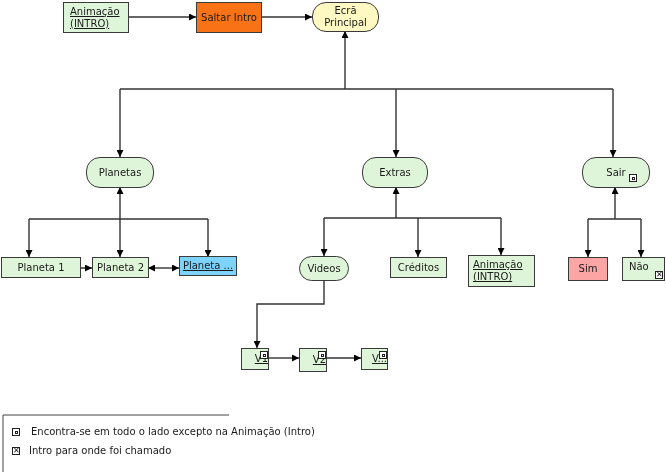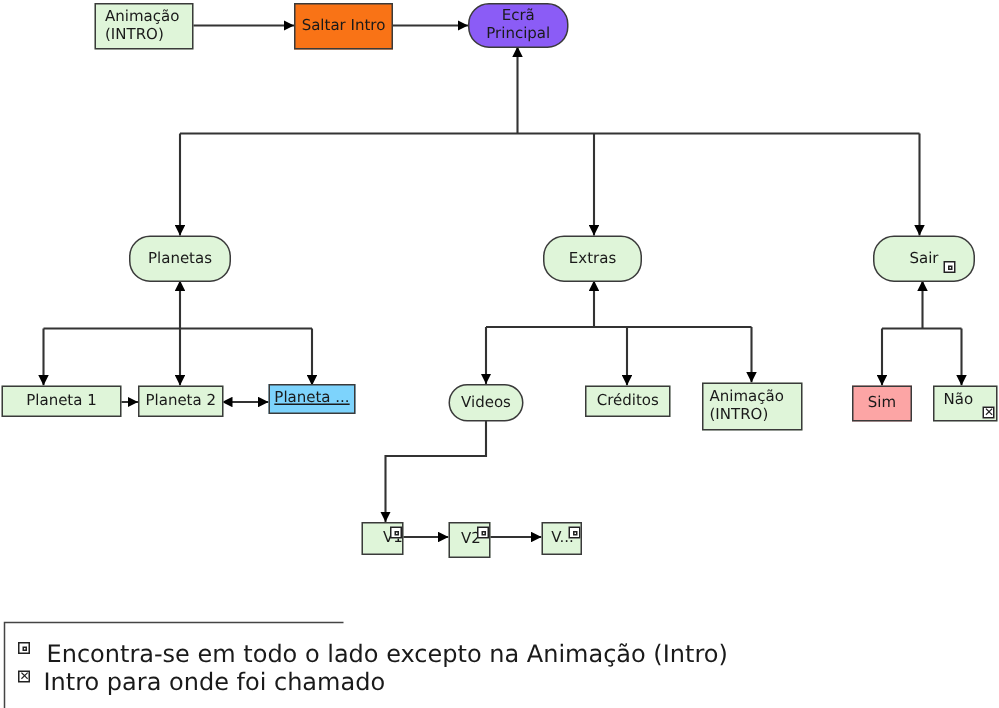--- a/index.html
+++ b/index.html
@@ -2,28 +2,28 @@
 <html><head>
   <meta charset="utf-8">
   <style>
     html, body { margin:0; padding:0; background:#ffffff; }
     body { width:666px; height:472px; position:relative; overflow:hidden;
       font-family:"DejaVu Sans", sans-serif; color:#1a1a1a; }
     svg#diagram { position:absolute; left:0; top:0; }
     .node { position:absolute; background:#dff5d9; border:1.3px solid #3a3a3a;
       box-sizing:border-box; font-size:10px; line-height:12px; display:flex;
       align-items:center; justify-content:center; text-align:center; }
-    .node.left { justify-content:center; padding-left:6px; text-align:left; }
+    .node.left { justify-content:flex-end; padding-left:6px; text-align:left;text-decoration:underline; }
     .pill { border-radius:14px; }
     .mark { position:absolute; width:8px; height:8px; border:1px solid #222;
       box-sizing:border-box; background:#fff; }
     .mark.here::after { content:""; position:absolute; left:1.5px; top:1.5px;
       width:3px; height:3px; border:1px solid #222; box-sizing:border-box; }
     .mark.back { font-size:8px; line-height:6px; text-align:center; font-weight:bold; }
-    .legend-text { position:absolute; font-size:16px; white-space:nowrap; }
+    .legend-text { position:absolute; font-size:10px; white-space:nowrap; }
   </style>
 </head>
 <body>
 
 <svg id="diagram" width="666" height="472" viewBox="0 0 666 472">
   <defs>
     <marker id="arr" viewBox="0 0 10 10" refX="10" refY="5" markerWidth="5" markerHeight="5" orient="auto-start-reverse">
       <path d="M0,0 L10,5 L0,10 z" fill="#000"></path>
     </marker>
   </defs>
@@ -64,21 +64,21 @@
     <polyline points="3,472 3,415 229,415" stroke="#444" stroke-width="1"></polyline>
   </g>
 </svg>
 
 <div class="node left" style="left: 63px; top: 2px; width: 66px; height: 31px; background: rgb(223, 245, 217);">
   <span>Animação (INTRO)</span>
 </div>
 <div class="node" style="left: 196px; top: 2px; width: 66px; height: 31px; background: #f97316;">
   <span>Saltar Intro</span>
 </div>
-<div class="node pill" style="left: 312px; top: 2px; width: 67px; height: 30px; background: #8b5cf6;">
+<div class="node pill" style="left: 312px; top: 2px; width: 67px; height: 30px; background: #fef9c3;">
   <span>Ecrã Principal</span>
 </div>
 
 <div class="node pill" style="left: 86px; top: 157px; width: 68px; height: 31px; background: rgb(223, 245, 217);">
   <span>Planetas</span>
 </div>
 <div class="node pill" style="left: 362px; top: 157px; width: 66px; height: 31px; background: rgb(223, 245, 217);">
   <span>Extras</span>
 </div>
 <div class="node pill" style="left: 582px; top: 157px; width: 68px; height: 31px; background: rgb(223, 245, 217);">

